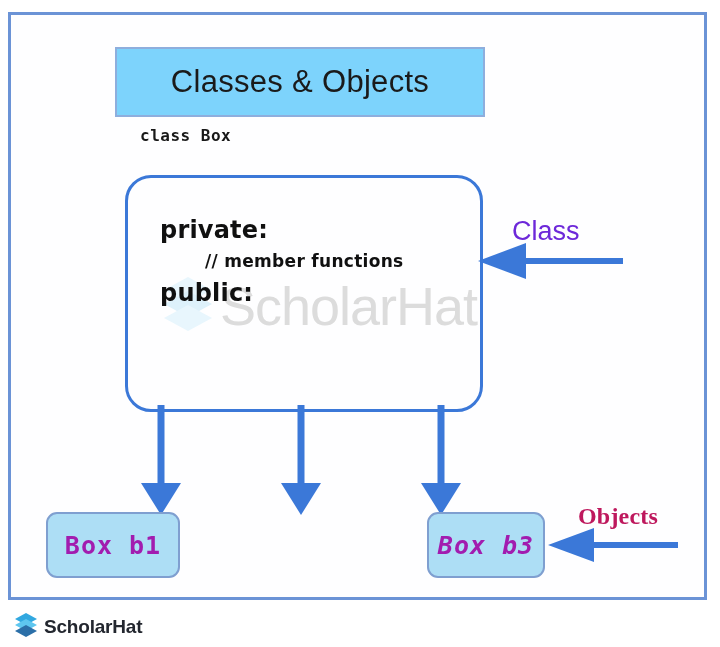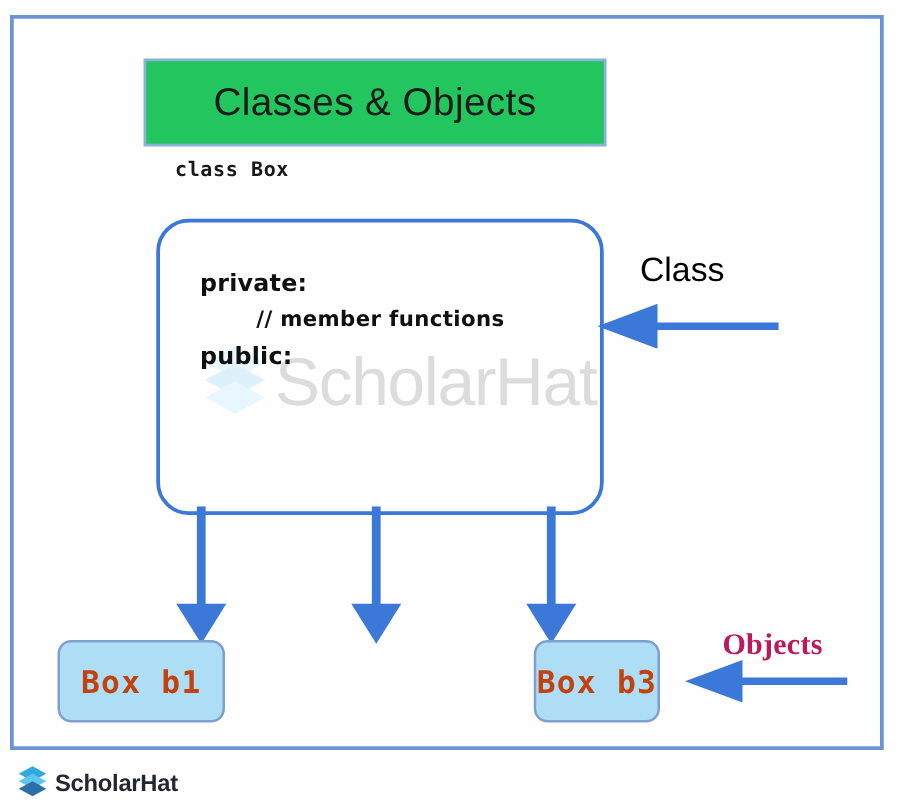--- a/index.html
+++ b/index.html
@@ -57,21 +57,21 @@
     white-space: nowrap;
   }
 
   
   #title-banner {
     position: absolute;
     left: 115px;
     top: 47px;
     width: 370px;
     height: 70px;
-    background: #22c55e;
+    background: #7dd3fc;
     border: 2px solid #8eaedd;
     box-sizing: border-box;
     display: flex;
     align-items: center;
     justify-content: center;
   }
   #title-banner .title-text {
     font-family: "Liberation Sans", sans-serif;
     font-size: 31px;
     color: #1a1a1a;
@@ -105,45 +105,45 @@
     background: transparent;
   }
   #class-members {
     position: absolute;
     left: 160px;
     top: 218px;
     width: 320px;
   }
   #class-members .member-line {
     font-family: "DejaVu Sans", sans-serif;
-    font-size: 19px;
+    font-size: 24px;
     font-weight: bold;
     color: #101010;
     line-height: 1.0;
     white-space: nowrap;
   }
   #class-members .access-spec {
     margin-bottom: 11px;
     letter-spacing: 0.2px;
   }
   #class-members .comment {
     margin-left: 45px;
     margin-bottom: 11px;
     font-size: 17px;
     letter-spacing: 0.3px;
   }
 
   
   #class-callout-label {
     position: absolute;
     left: 512px;
-    top: 201px;
+    top: 216px;
     font-family: "Liberation Sans", sans-serif;
     font-size: 27px;
-    color: #000000;
+    color: #6d28d9;
     white-space: nowrap;
   }
   #class-callout-arrow {
     position: absolute;
     left: 478px;
     top: 243px;
     width: 145px;
     height: 36px;
   }
 
@@ -165,27 +165,27 @@
     border-radius: 11px;
     box-sizing: border-box;
     display: flex;
     align-items: center;
     justify-content: center;
   }
   .object-box .object-label {
     font-family: "DejaVu Sans Mono", monospace;
     font-size: 25px;
     font-weight: bold;
-    color: #c2410c;
+    color: #a21caf;
     letter-spacing: 1px;
     white-space: nowrap;
   }
   #object-box-0 { left: 46px;  top: 512px; width: 134px; }
   #object-box-1 { left: 235px; top: 512px; width: 129px; }
-  #object-box-2 { left: 427px; top: 512px; width: 101px; }
+  #object-box-2 { left: 427px; top: 512px; width: 118px; font-style: italic; }
 
   
   #objects-callout-label {
     position: absolute;
     left: 578px;
     top: 503px;
     font-family: Liberation Serif, serif;
     font-size: 24px;
     font-weight: bold;
     color: #be185d;

